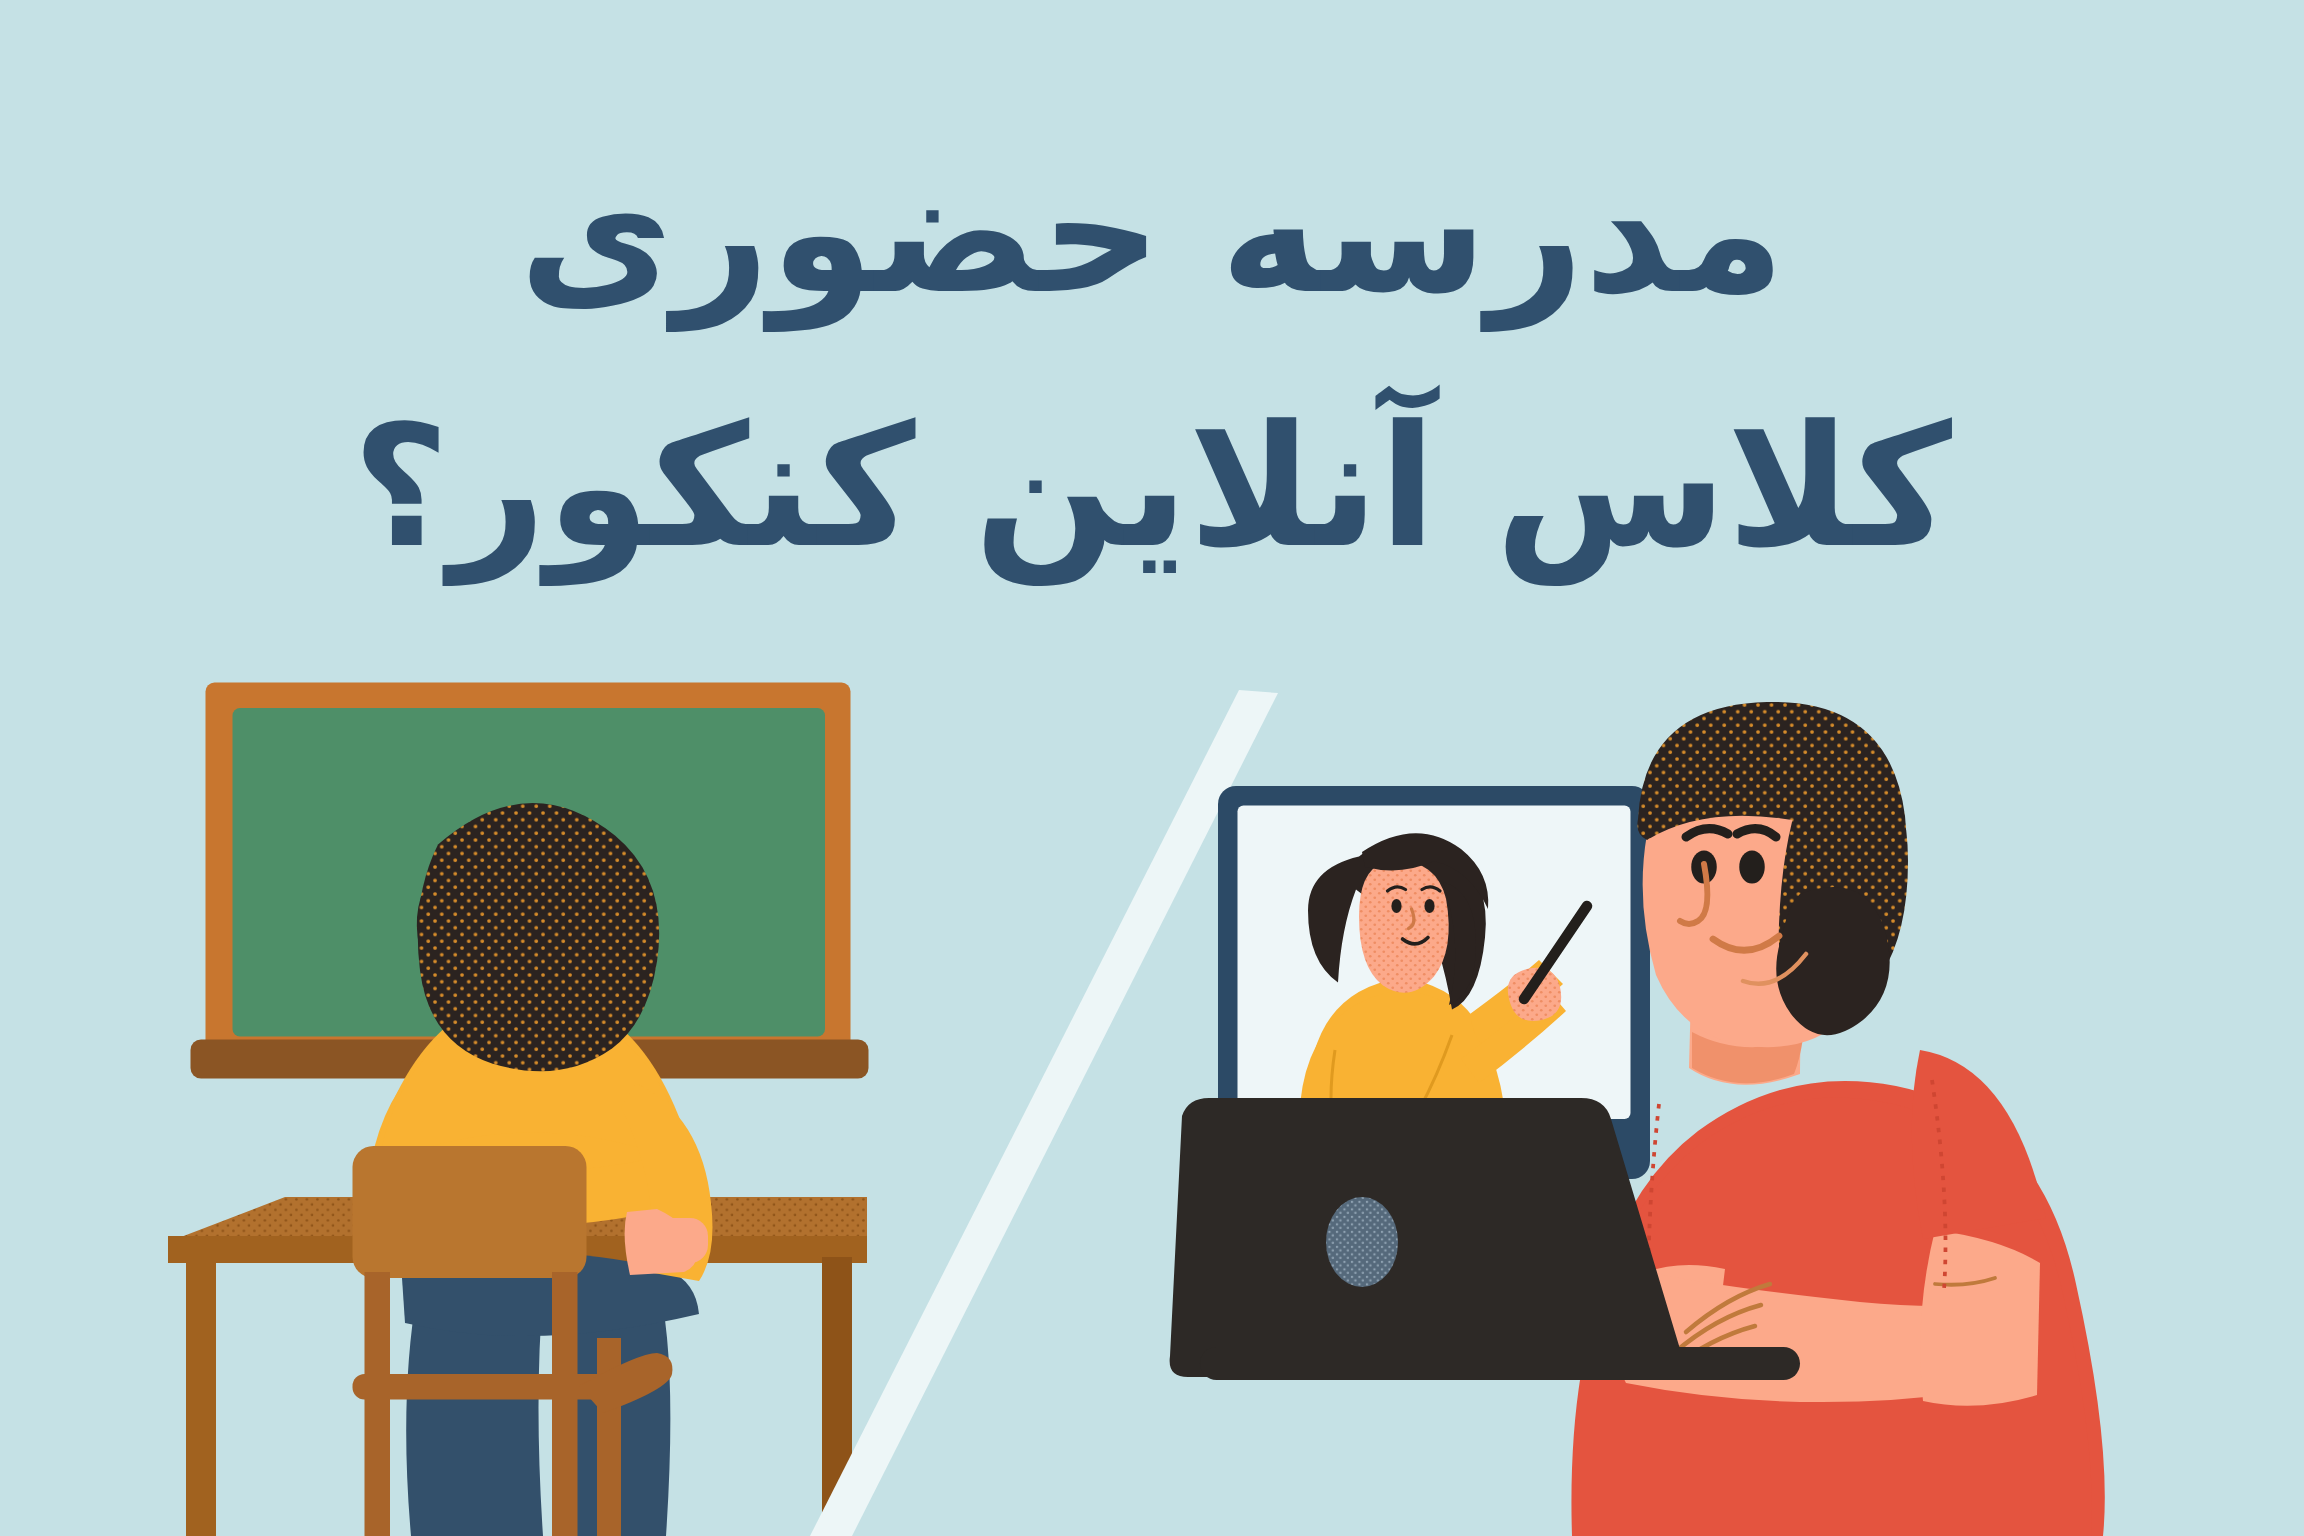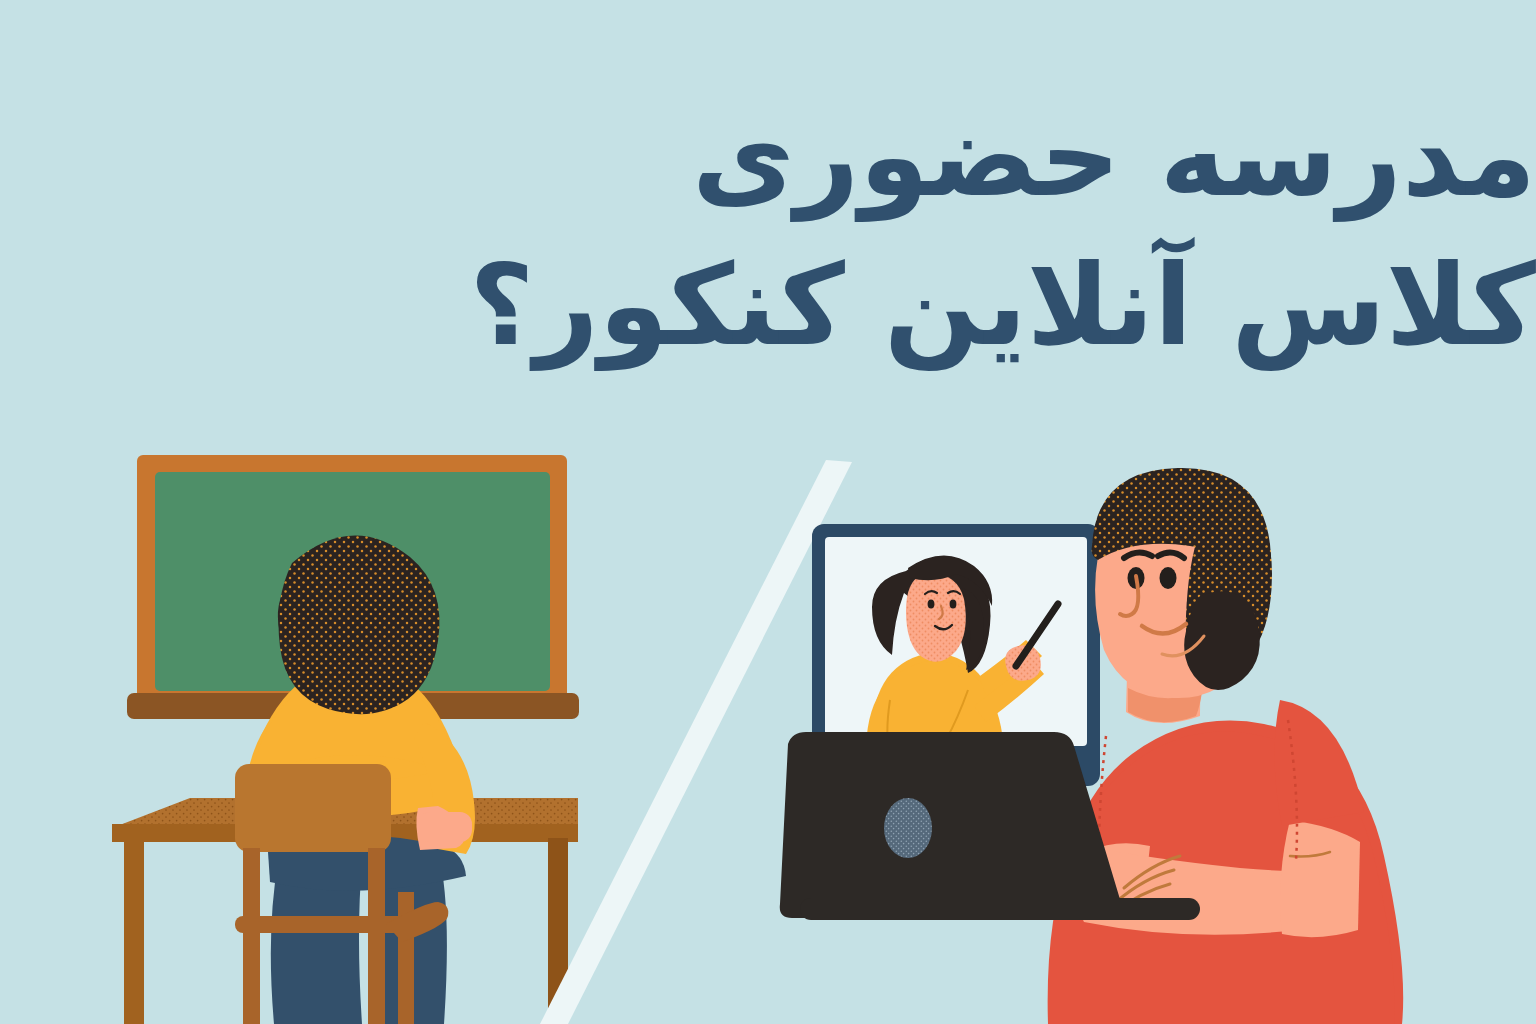--- a/index.html
+++ b/index.html
@@ -4,31 +4,31 @@
 <style>
   html,body{margin:0;padding:0;}
   body{
     width:1536px;height:1024px;overflow:hidden;
     font-family:"DejaVu Sans","Liberation Sans",sans-serif;
     background:#c5e1e5;
   }
   #stage{position:relative;width:1536px;height:1024px;background:#c5e1e5;overflow:hidden;}
   #headline{
     position:absolute;left:0;top:96px;width:1536px;
-    text-align:right;direction:rtl;
+    text-align:center;direction:rtl;
     color:#30506e;
     font-weight:700;
     line-height:1.08;
     letter-spacing:0px;
     text-shadow:0 0 1px #c5e1e5;
     user-select:none;
   }
   .hl-line{display:block;white-space:nowrap;}
   #hl1{font-size:112px;}
-  #hl2{font-size:112px;margin-top:28px;}
+  #hl2{font-size:112px;margin-top:48px;}
   svg.art{position:absolute;left:0;top:0;width:1536px;height:1024px;display:block;}
 </style>
 </head>
 <body>
 
 <div id="stage">
 
   <svg class="art" viewBox="0 0 1536 1024" xmlns="http://www.w3.org/2000/svg">
     <defs>
       <pattern id="dots" width="9" height="9" patternUnits="userSpaceOnUse">

